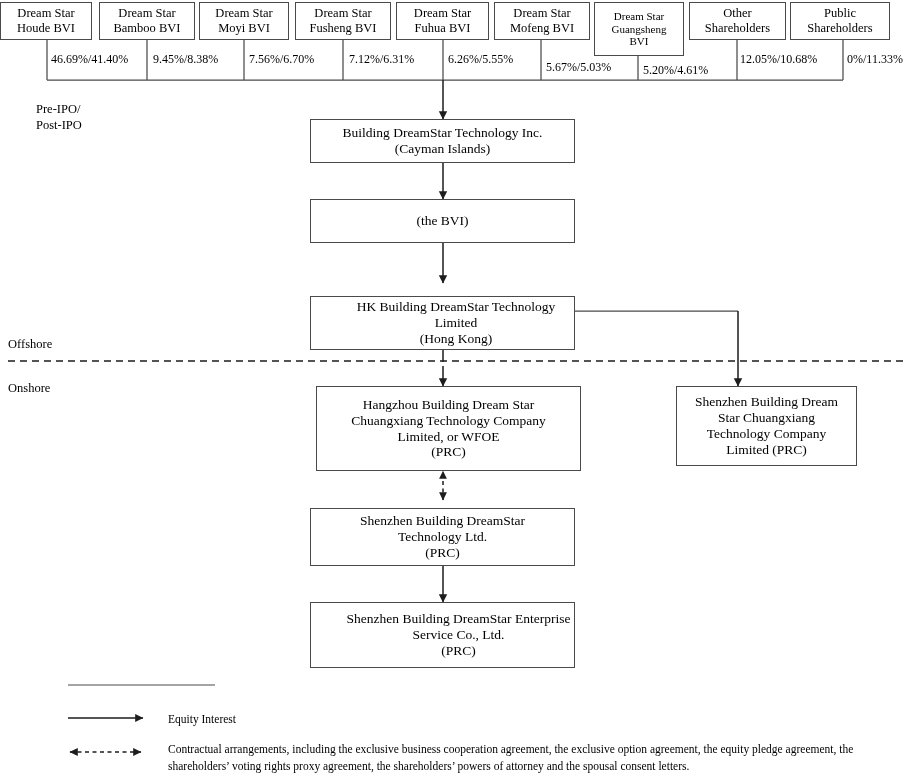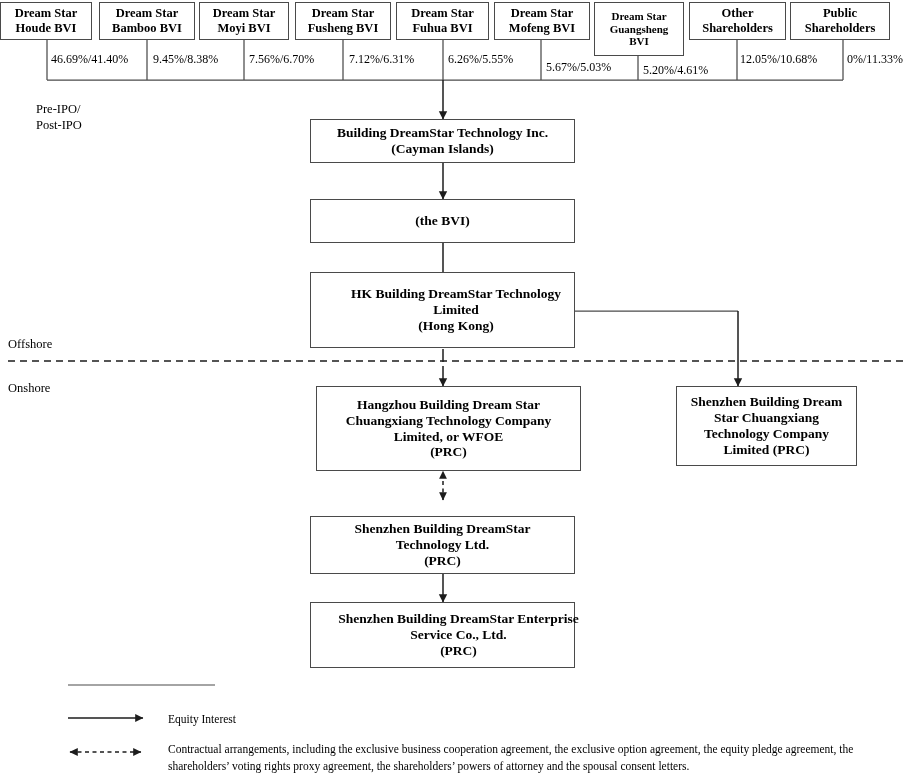--- a/index.html
+++ b/index.html
@@ -27,29 +27,29 @@
     background: #ffffff;
     box-sizing: border-box;
     display: flex;
     flex-direction: column;
     align-items: center;
     justify-content: center;
     text-align: center;
     line-height: 1.18;
     z-index: 5;
   }
-  .box .ln { display: block; white-space: nowrap; font-weight: bold; }
+  .box .ln { display: block; white-space: nowrap; }
   .top-box {
     font-size: 12.5px;
   }
   .top-box.small { font-size: 11px; }
   .mid-box {
     font-size: 13.5px;
   }
-  .mid-box.bold .ln:first-child { font-weight: bold; }
+  .mid-box.bold .ln:first-child { font-weight: normal; }
   .pct {
     position: absolute;
     font-size: 12px;
     white-space: nowrap;
     z-index: 6;
   }
   .sidelbl {
     position: absolute;
     font-size: 12.5px;
     line-height: 1.3;
@@ -191,41 +191,41 @@
 
   <div class="box mid-box bold" style="left:310px; top:119px; width:265px; height:44px;">
     <span class="ln">Building  DreamStar Technology Inc.</span>
     <span class="ln">(Cayman Islands)</span>
   </div>
 
   <div class="box mid-box" style="left:310px; top:199px; width:265px; height:44px;">
     <span class="ln">(the BVI)</span>
   </div>
 
-  <div class="box mid-box" style="left:310px; top:272px; width:265px; height:76px;padding-left:27px;">
+  <div class="box mid-box" style="left:310px; top:296px; width:265px; height:54px;padding-left:27px;">
     <span class="ln">HK Building DreamStar Technology</span>
     <span class="ln">Limited</span>
     <span class="ln">(Hong Kong)</span>
   </div>
 
   <div class="box mid-box" style="left:316px; top:386px; width:265px; height:85px;">
     <span class="ln">Hangzhou Building Dream Star</span>
     <span class="ln">Chuangxiang  Technology Company</span>
     <span class="ln">Limited, or WFOE</span>
     <span class="ln">(PRC)</span>
   </div>
 
   <div class="box mid-box" style="left:676px; top:386px; width:181px; height:80px;">
     <span class="ln">Shenzhen Building Dream</span>
     <span class="ln">Star Chuangxiang</span>
     <span class="ln">Technology Company</span>
     <span class="ln">Limited (PRC)</span>
   </div>
 
-  <div class="box mid-box" style="left:310px; top:508px; width:265px; height:58px;margin-top:8px;">
+  <div class="box mid-box" style="left:310px; top:508px; width:265px; height:58px;">
     <span class="ln">Shenzhen  Building DreamStar</span>
     <span class="ln">Technology Ltd.</span>
     <span class="ln">(PRC)</span>
   </div>
 
   <div class="box mid-box" style="left:310px; top:602px; width:265px; height:66px;padding-left:32px;">
     <span class="ln">Shenzhen  Building DreamStar Enterprise</span>
     <span class="ln">Service Co., Ltd.</span>
     <span class="ln">(PRC)</span>
   </div>

